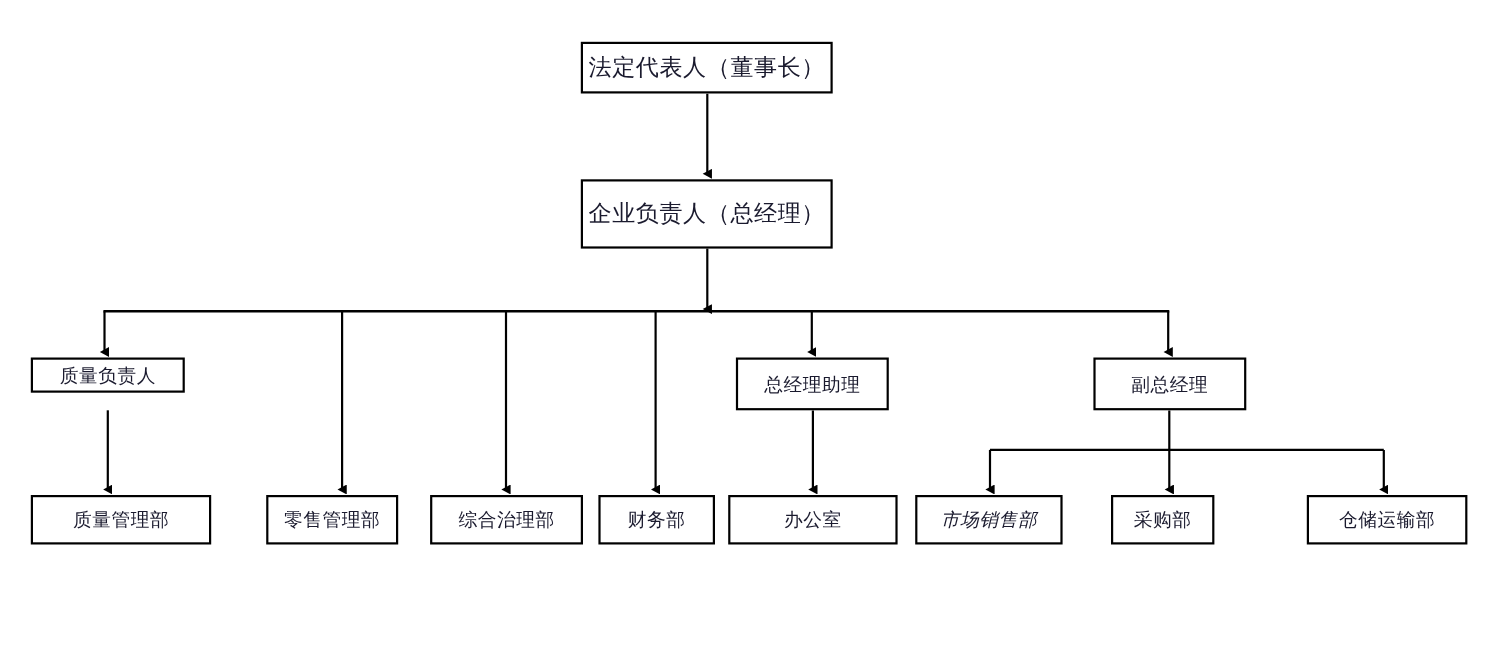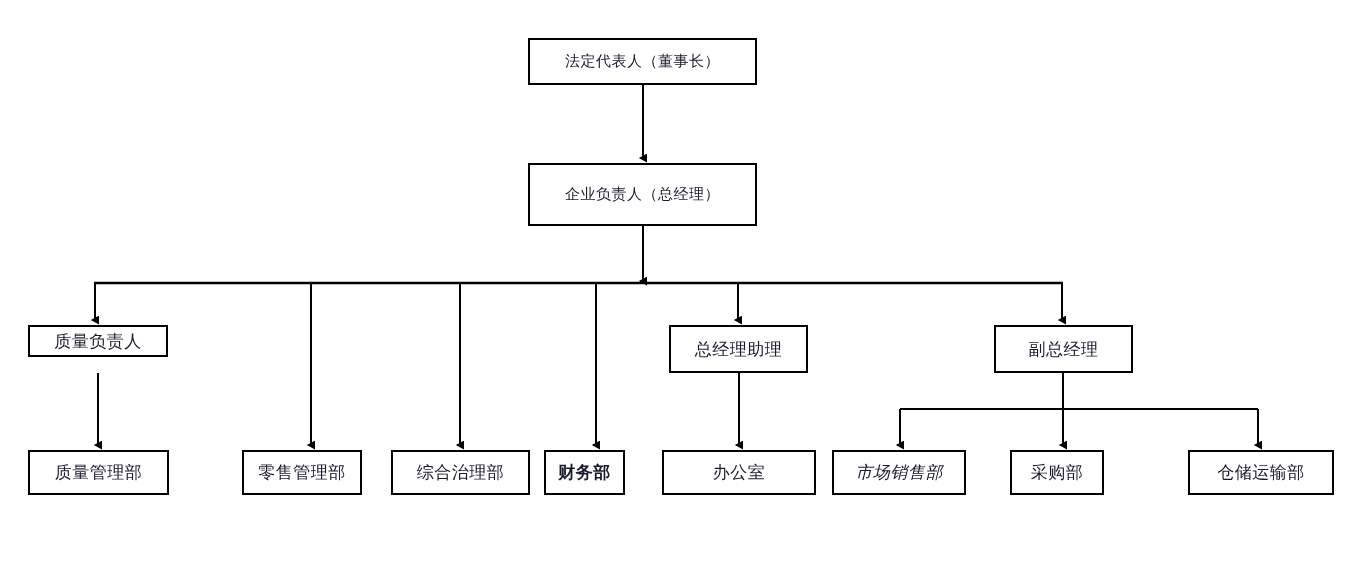--- a/index.html
+++ b/index.html
@@ -35,21 +35,21 @@
     color: #1a1a2e;
     white-space: nowrap;
   }
   .org-node .node-label {
     font-size: 17px;
     line-height: 1;
     letter-spacing: 0.5px;
   }
   .level-0 .node-label,
   .level-1 .node-label {
-    font-size: 15px;
+    font-size: 21px;
   }
 </style>
 </head>
 <body>
 
 <div id="chart-canvas">
 
   <svg id="chart-svg" viewBox="0 0 1358 586" xmlns="http://www.w3.org/2000/svg">
     <defs>
       <marker id="arrowhead" markerWidth="9" markerHeight="9" refX="4.5" refY="4.2" orient="auto" markerUnits="userSpaceOnUse">
@@ -103,33 +103,33 @@
   </div>
 
   <div class="org-node level-2" style="left:669px; top:325px; width:139px; height:48px;">
     <span class="node-label">总经理助理</span>
   </div>
 
   <div class="org-node level-2" style="left:994px; top:325px; width:139px; height:48px;">
     <span class="node-label">副总经理</span>
   </div>
 
-  <div class="org-node level-3" style="left:28px; top:450px; width:141px; height:45px;align-items:center;">
+  <div class="org-node level-3" style="left:28px; top:450px; width:164px; height:45px;align-items:center;">
     <span class="node-label">质量管理部</span>
   </div>
 
   <div class="org-node level-3" style="left:242px; top:450px; width:120px; height:45px;">
     <span class="node-label">零售管理部</span>
   </div>
 
   <div class="org-node level-3" style="left:391px; top:450px; width:139px; height:45px;">
     <span class="node-label">综合治理部</span>
   </div>
 
-  <div class="org-node level-3" style="left:544px; top:450px; width:81px; height:45px;font-weight:bold;">
+  <div class="org-node level-3" style="left:544px; top:450px; width:106px; height:45px;">
     <span class="node-label">财务部</span>
   </div>
 
   <div class="org-node level-3" style="left:662px; top:450px; width:154px; height:45px;">
     <span class="node-label">办公室</span>
   </div>
 
   <div class="org-node level-3" style="left:832px; top:450px; width:134px; height:45px;font-style:italic;">
     <span class="node-label">市场销售部</span>
   </div>

